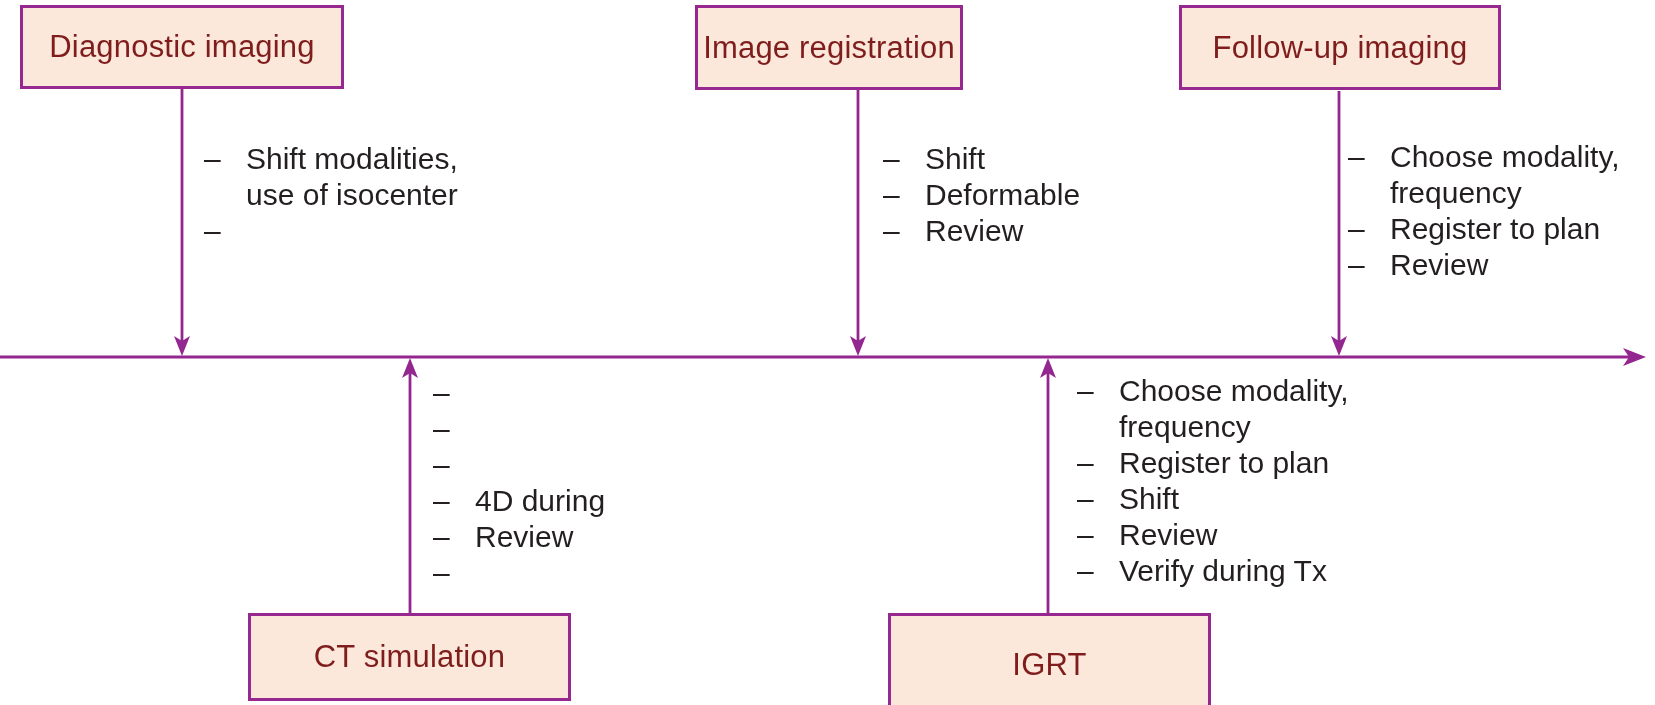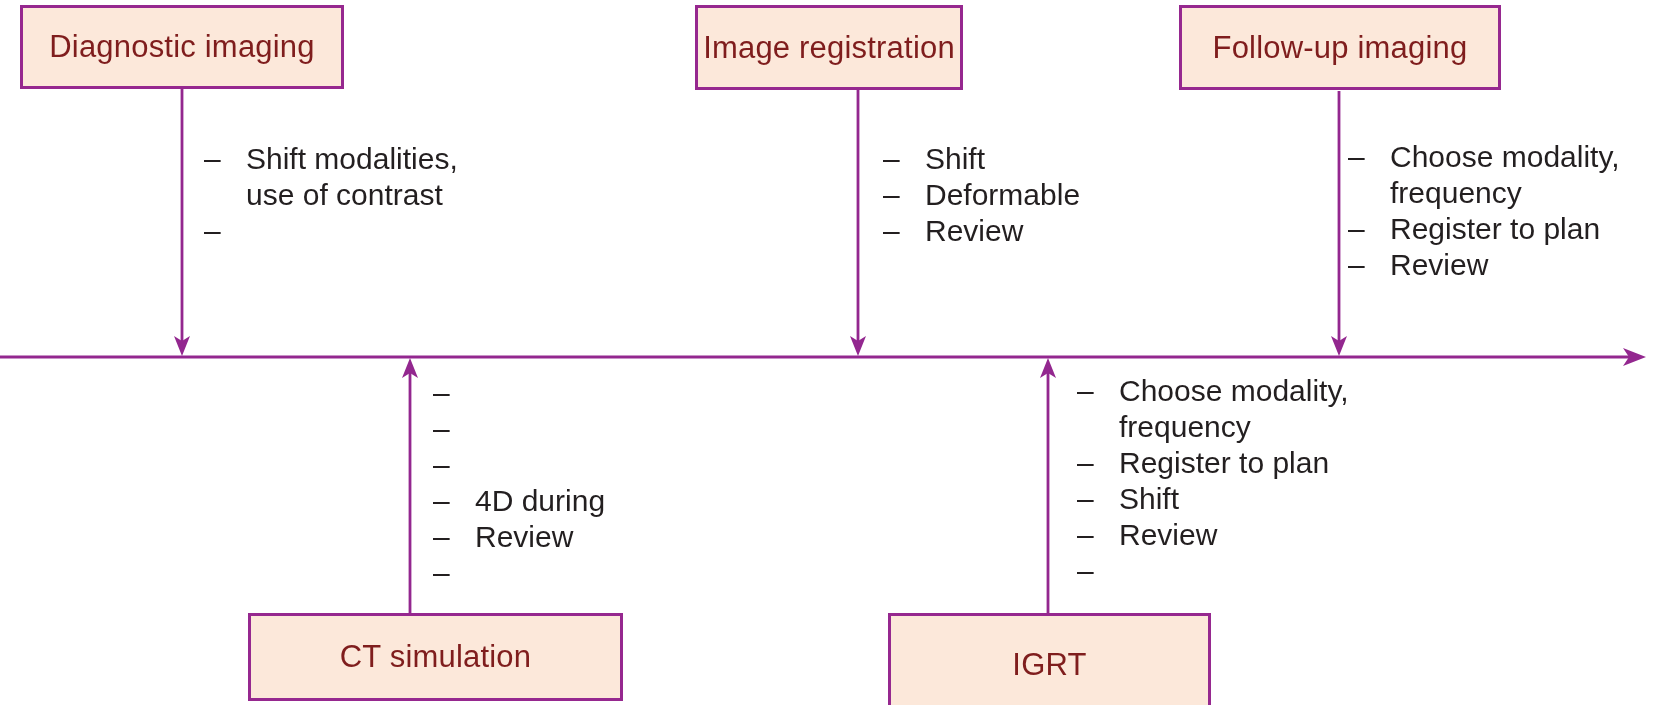--- a/index.html
+++ b/index.html
@@ -18,21 +18,21 @@
     background:#fce8da;
     color:#7f1d1d;
     display:flex;align-items:center;justify-content:center;
     font-size:31px;
     letter-spacing:0.2px;
     white-space:nowrap;
   }
   #box-diagnostic{left:20px;top:5px;width:324px;height:84px;}
   #box-registration{left:695px;top:5px;width:268px;height:85px;}
   #box-followup{left:1179px;top:5px;width:322px;height:85px;}
-  #box-ctsim{left:248px;top:613px;width:375px;height:88px;}
+  #box-ctsim{left:248px;top:613px;width:323px;height:88px;}
   #box-igrt{left:888px;top:613px;width:323px;height:103px;}
 
   .list{
     position:absolute;
     color:#231f20;
     font-size:30px;
     line-height:36px;
     white-space:nowrap;
   }
   .row{display:flex;}
@@ -97,21 +97,21 @@
     <span>IGRT</span>
   </div>
 
   <div class="list" id="list-diagnostic">
     <div class="row">
       <span class="dash">–</span>
       <span class="txt">Shift modalities,</span>
     </div>
     <div class="row">
       <span class="dash"></span>
-      <span class="txt">use of contrast</span>
+      <span class="txt">use of isocenter</span>
     </div>
     <div class="row">
       <span class="dash">–</span>
     </div>
   </div>
 
   <div class="list" id="list-registration">
     <div class="row">
       <span class="dash">–</span>
       <span class="txt">Shift</span>
@@ -184,16 +184,17 @@
     <div class="row">
       <span class="dash">–</span>
       <span class="txt">Shift</span>
     </div>
     <div class="row">
       <span class="dash">–</span>
       <span class="txt">Review</span>
     </div>
     <div class="row">
       <span class="dash">–</span>
+      <span class="txt">Verify during Tx</span>
     </div>
   </div>
 
 </div>
 
 </body></html>

